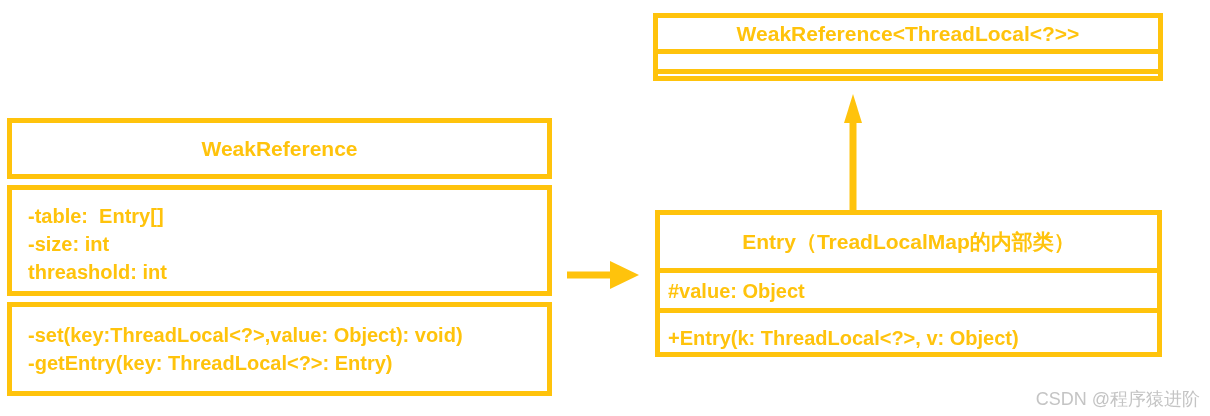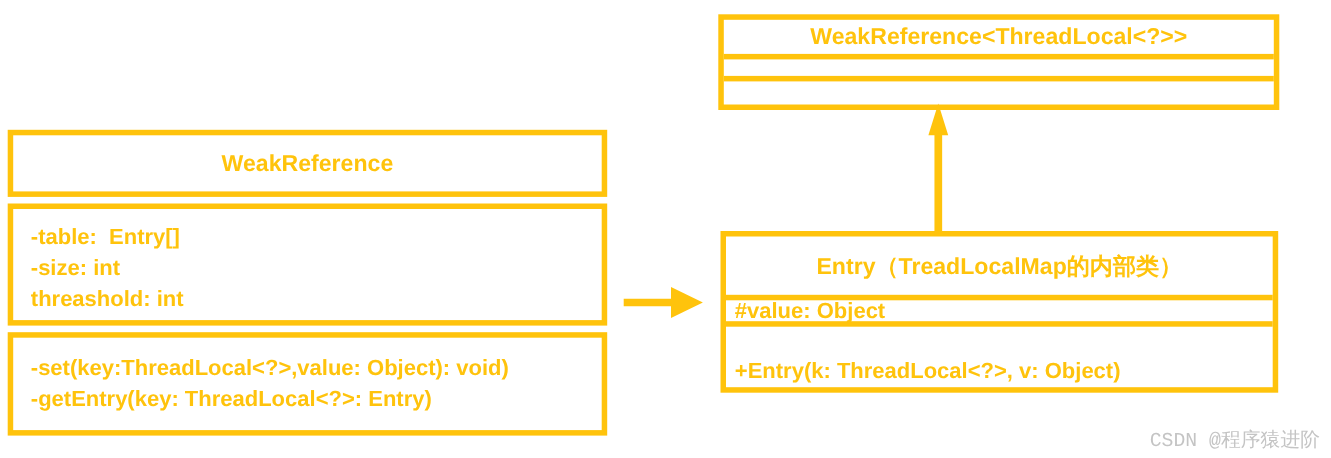--- a/index.html
+++ b/index.html
@@ -38,48 +38,47 @@
   .tlm-fields  { left: 7px;  top: 185px; width: 545px; height: 111px; padding: 12px 8px 0 16px; }
   .tlm-methods { left: 7px;  top: 302px; width: 545px; height: 94px;  padding: 14px 8px 0 16px; }
   .member-line {
     font-size: 20px;
     line-height: 28px;
     white-space: pre;
     color: var(--accent);
     font-weight: bold;
   }
   
-  .wr-box { left: 653px; top: 13px; width: 510px; height: 87px; display: flex; flex-direction: column; }
+  .wr-box { left: 653px; top: 13px; width: 510px; height: 68px; display: flex; flex-direction: column; }
   .wr-title-row  { height: 36px; border-bottom: 5px solid var(--accent); font-size: 21px; }
   .wr-empty-row1 { height: 20px; border-bottom: 5px solid var(--accent); }
   .wr-empty-row2 { flex: 1; }
   
   .entry-box { left: 655px; top: 210px; width: 507px; height: 147px; display: flex; flex-direction: column; }
   .entry-title-row  { height: 58px; border-bottom: 5px solid var(--accent); font-size: 21px; }
-  .entry-field-row  { height: 24px; border-bottom: 5px solid var(--accent); display: flex; align-items: center; padding-left: 8px; }
+  .entry-field-row  { height: 40px; border-bottom: 5px solid var(--accent); display: flex; align-items: center; padding-left: 8px; }
   .entry-method-row { flex: 1; display: flex; align-items: flex-end; padding-left: 8px; }
   
   .overlay {
     position: absolute;
     left: 0; top: 0;
     width: 1210px; height: 416px;
     pointer-events: none;
   }
   .overlay line    { stroke: var(--accent); stroke-width: 7; }
   .overlay polygon { fill: var(--accent); }
   
   .watermark {
     position: absolute;
     right: 10px;
     top: 387px;
     font-size: 18px;
     font-weight: normal;
     color: var(--watermark);
     white-space: pre;
-    font-family: Liberation Mono, monospace;
   }
 </style>
 </head>
 <body>
 
 <div class="canvas">
 
   <div class="box tlm-title box-title">WeakReference</div>
 
   <div class="box tlm-methods">

